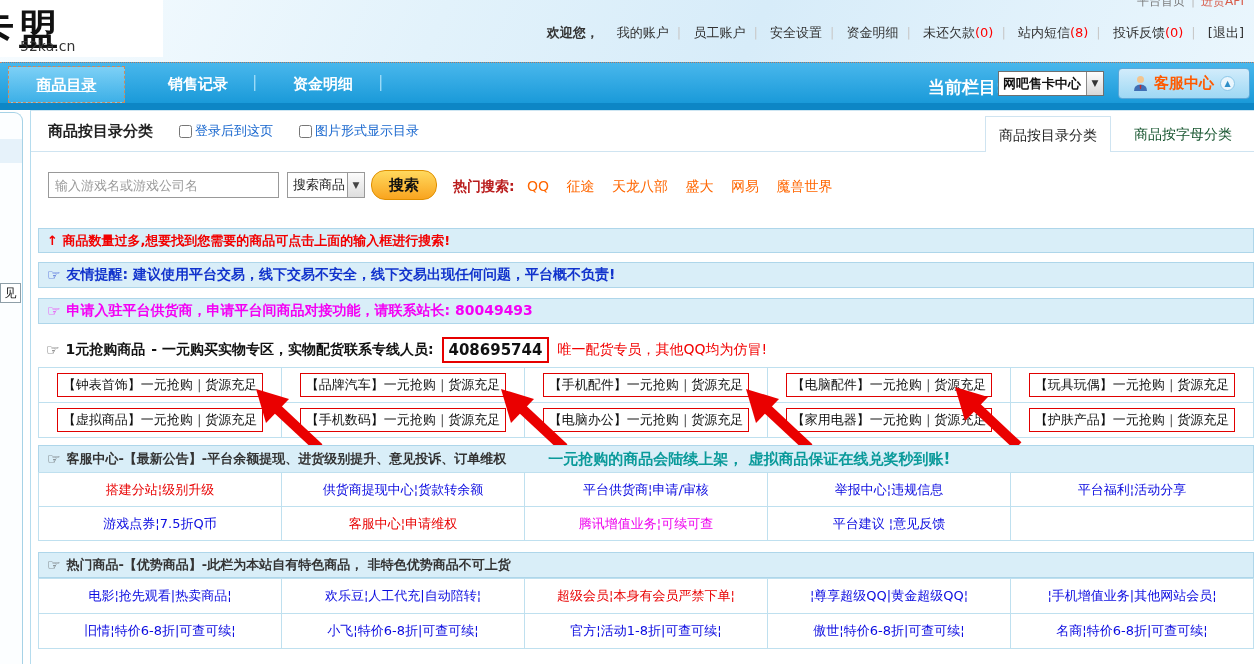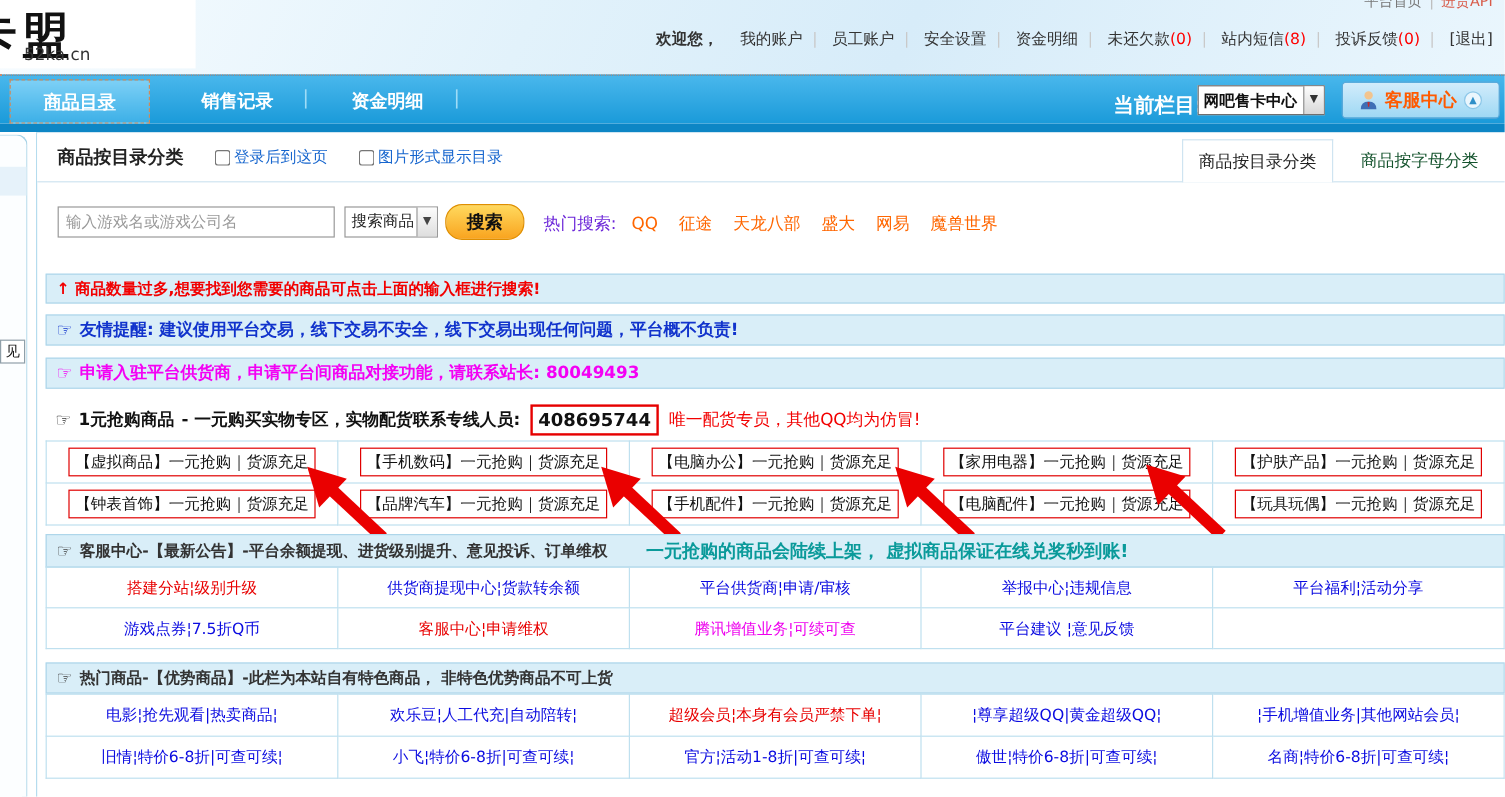--- a/index.html
+++ b/index.html
@@ -75,21 +75,21 @@
   .search-input::placeholder { color:#9a9a9a; }
   .cat-select { left:287px; top:172px; width:78px; height:26px; border:1px solid #999;
     background:#fff; display:flex; cursor:pointer; }
   .cat-select .val { flex:1; font-size:13px; color:#222; line-height:24px; padding-left:5px; white-space:nowrap; }
   .cat-select .arrow-btn { width:17px; background:linear-gradient(#fcfcfc,#dedede);
     border-left:1px solid #999; text-align:center; line-height:24px; font-size:9px; color:#444; }
   .search-btn { left:371px; top:170px; width:66px; height:30px;
     background:linear-gradient(#ffd95e,#f9a41f); border:1px solid #df8f00; border-radius:14px;
     font-size:15px; font-weight:bold; color:#111; text-align:center; line-height:28px; cursor:pointer; }
   .hot-row { left:453px; top:178px; font-size:14px; white-space:nowrap; }
-  .hot-row .lbl { font-weight:normal; color:#6d28d9; margin-right:8px;margin-top:22px; }
+  .hot-row .lbl { font-weight:bold; color:#b91c1c; margin-right:8px;margin-top:22px; }
   .hot-row a { color:#ff6600; text-decoration:none; margin-right:13px; }
 
   
   .bar { left:38px; width:1216px; background:#d9eef8; border:1px solid #aed6ea;
     display:flex; align-items:center; padding-left:8px; white-space:nowrap; }
   .bar .ptr { margin-right:6px; font-size:15px; }
   .bar1 { top:228px; height:25px; color:#f20000; font-weight:bold; font-size:13px; }
   .bar2 { top:262px; height:26px; color:#1133cc; font-weight:bold; font-size:14px; }
   .bar2 .ptr { color:#1133cc; }
   .bar3 { top:298px; height:26px; color:#f400f4; font-weight:bold; font-size:14px; }
@@ -117,21 +117,21 @@
 
   .arrow-ico { width:72px; height:62px; }
   .arr1 { left:253px; top:388px; } .arr2 { left:498px; top:388px; }
   .arr3 { left:743px; top:388px; } .arr4 { left:952px; top:386px; }
 
   
   .sec-bar { left:38px; width:1216px; background:#d9eef8; border:1px solid #aed6ea;
     display:flex; align-items:center; padding-left:8px; white-space:nowrap; }
   .sec-bar .ptr { color:#444; margin-right:6px; font-size:15px; }
   .svc-head { top:445px; height:28px; font-size:13px; font-weight:bold; color:#333; }
-  .svc-head .ann { color:#0a9a9a; font-weight:bold; font-size:15px; margin-left:32px; }
+  .svc-head .ann { color:#0a9a9a; font-weight:bold; font-size:15px; margin-left:42px; }
   .hot-head { top:552px; height:26px; font-size:13px; font-weight:bold; color:#333; }
 </style>
 </head>
 <body>
 
 <div class="abs header-bg"></div>
 
 <div class="abs logo-box">
   <div class="logo-brand">卡盟</div>
   <div class="logo-domain">52ka.cn</div>
@@ -227,32 +227,32 @@
   <span class="ptr">☞</span>
   <span class="t1">1元抢购商品</span>
   <span class="t2">- 一元购买实物专区，实物配货联系专线人员:</span>
   <span class="qq-box">408695744</span>
   <span class="flash-warn">唯一配货专员，其他QQ均为仿冒!</span>
 </div>
 
 <table class="grid t-flash">
   <tbody>
       <tr>
+    <td><span class="tag">【钟表首饰】一元抢购｜货源充足</span></td>
+    <td><span class="tag">【品牌汽车】一元抢购｜货源充足</span></td>
+    <td><span class="tag">【手机配件】一元抢购｜货源充足</span></td>
+    <td><span class="tag">【电脑配件】一元抢购｜货源充足</span></td>
+    <td><span class="tag">【玩具玩偶】一元抢购｜货源充足</span></td>
+  </tr>
+  <tr>
     <td><span class="tag">【虚拟商品】一元抢购｜货源充足</span></td>
     <td><span class="tag">【手机数码】一元抢购｜货源充足</span></td>
     <td><span class="tag">【电脑办公】一元抢购｜货源充足</span></td>
     <td><span class="tag">【家用电器】一元抢购｜货源充足</span></td>
     <td><span class="tag">【护肤产品】一元抢购｜货源充足</span></td>
-  </tr>
-  <tr>
-    <td><span class="tag">【钟表首饰】一元抢购｜货源充足</span></td>
-    <td><span class="tag">【品牌汽车】一元抢购｜货源充足</span></td>
-    <td><span class="tag">【手机配件】一元抢购｜货源充足</span></td>
-    <td><span class="tag">【电脑配件】一元抢购｜货源充足</span></td>
-    <td><span class="tag">【玩具玩偶】一元抢购｜货源充足</span></td>
   </tr>
 </tbody>
   </table>
 
 <svg class="abs arrow-ico arr1" viewBox="0 0 72 62">
   <polygon points="3,1 36,11 13,35" fill="#ea0000"></polygon>
     <line x1="20" y1="17" x2="66" y2="60" stroke="#ea0000" stroke-width="10"></line>
   </svg>
 <svg class="abs arrow-ico arr2" viewBox="0 0 72 62">
   <polygon points="3,1 36,11 13,35" fill="#ea0000"></polygon>

